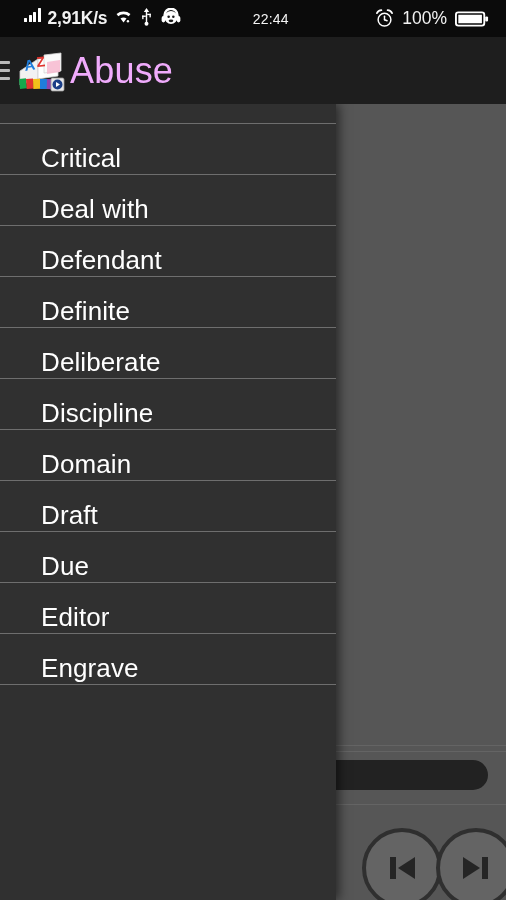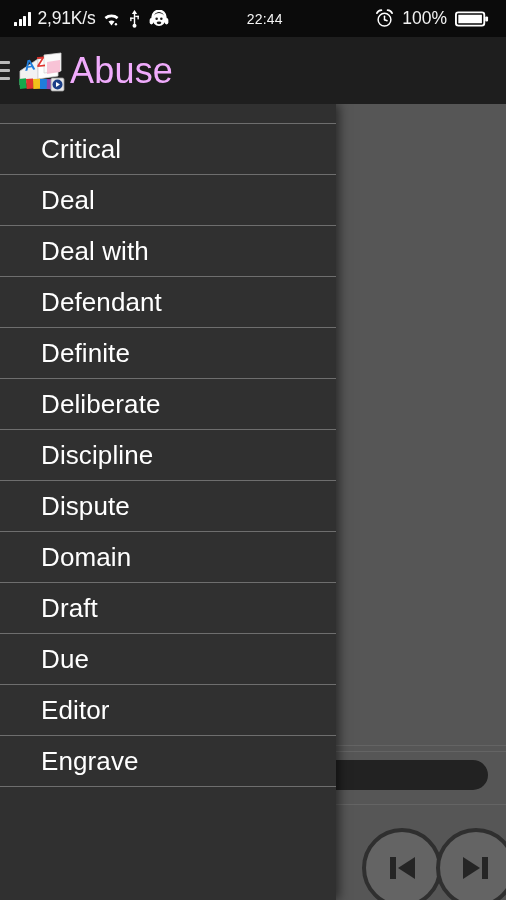--- a/index.html
+++ b/index.html
@@ -23,24 +23,25 @@
     left: 0; top: 0;
     width: 506px; height: 37px;
     background: #0b0b0b;
     display: flex;
     align-items: center;
     color: #fff;
     z-index: 40;
   }
   .sb-left {
     display: flex;
-    align-items: center;
+    align-items: flex-start;
     gap: 7px;
-    padding-left: 14px;
+    padding-left: 24px;
     flex: 0 0 auto;
+    font-weight: bold;
   }
   .sb-mid {
     flex: 1 1 auto;
     display: flex;
     justify-content: center;
     align-items: center;
   }
   .sb-right {
     display: flex;
     align-items: center;
@@ -198,21 +199,21 @@
     position: absolute;
     left: 0;
     top: -31px;       
     width: 336px;
   }
   .drawer-item {
     height: 51px;
     box-sizing: border-box;
     border-bottom: 1px solid #6e6e6e;
     display: flex;
-    align-items: center;
+    align-items: flex-end;
     padding-left: 41px;
     color: #ffffff;
     font-size: 26px;
     letter-spacing: 0.1px;
     background: #303030;
   }
   .drawer-item span { display:block; }
 </style>
 </head>
 <body>
@@ -261,39 +262,33 @@
 
   <div id="drawer">
     <div id="drawer-list">
       <div class="drawer-item">
           <span></span>
         </div>
       <div class="drawer-item">
           <span>Critical</span>
         </div>
       <div class="drawer-item">
-          <span>Deal</span>
-        </div>
-      <div class="drawer-item">
           <span>Deal with</span>
         </div>
       <div class="drawer-item">
           <span>Defendant</span>
         </div>
       <div class="drawer-item">
           <span>Definite</span>
         </div>
       <div class="drawer-item">
           <span>Deliberate</span>
         </div>
       <div class="drawer-item">
           <span>Discipline</span>
-        </div>
-      <div class="drawer-item">
-          <span>Dispute</span>
         </div>
       <div class="drawer-item">
           <span>Domain</span>
         </div>
       <div class="drawer-item">
           <span>Draft</span>
         </div>
       <div class="drawer-item">
           <span>Due</span>
         </div>

